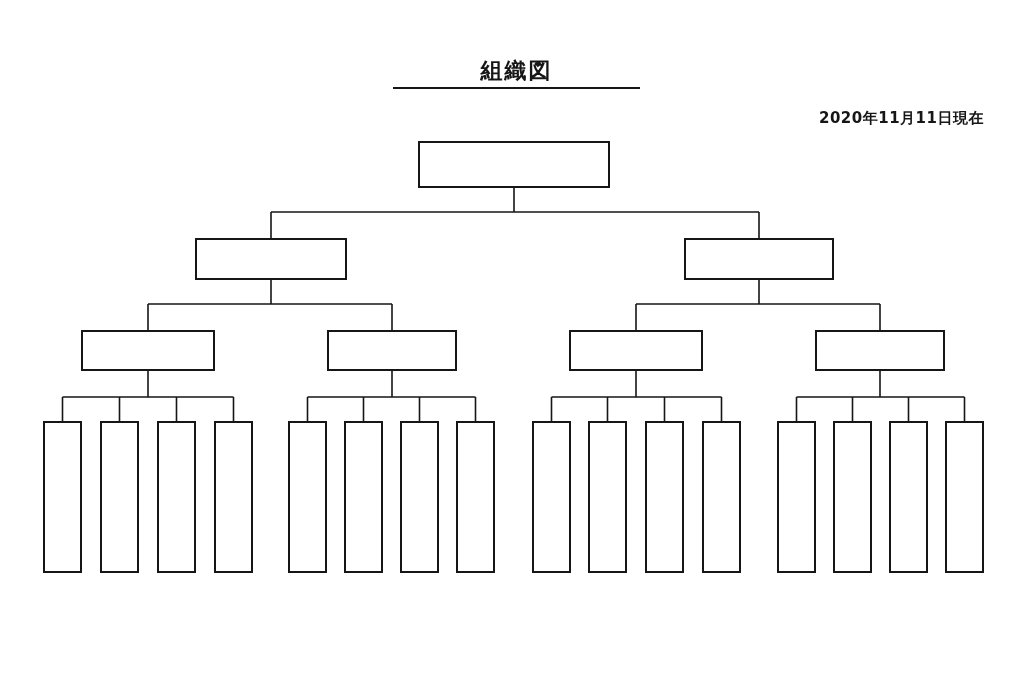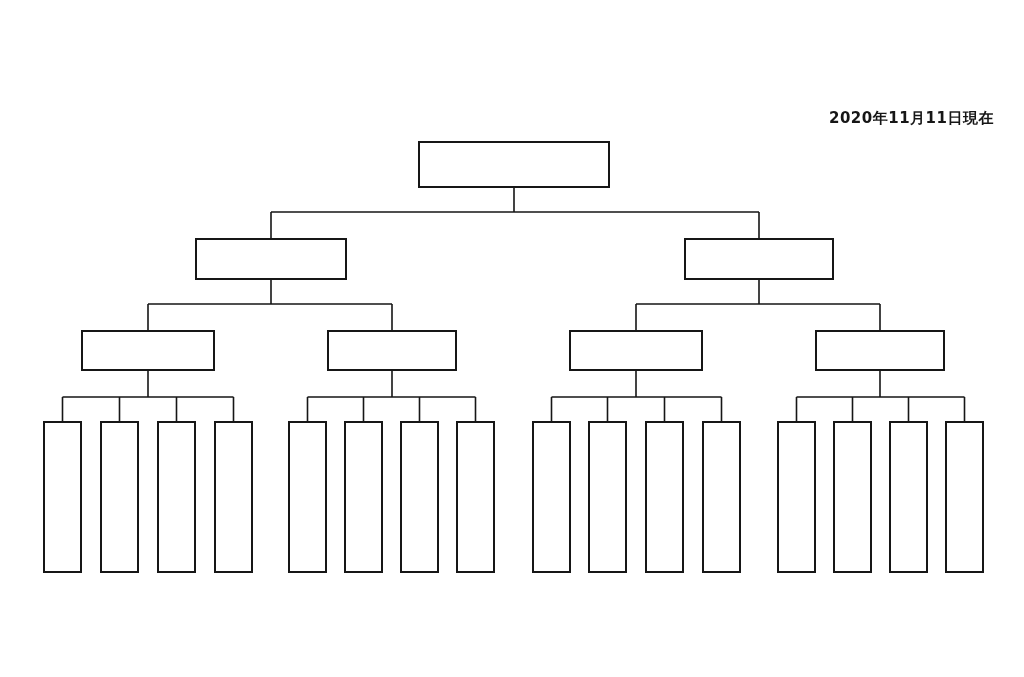--- a/index.html
+++ b/index.html
@@ -23,21 +23,21 @@
   }
   .title {
     font-size: 22px;
     font-weight: bold;
     letter-spacing: 2px;
     line-height: 1.2;
   }
   .date-note {
     position: absolute;
     top: 109px;
-    right: 30px;
+    right: 40px;
     font-size: 15px;
     font-weight: 600;
     letter-spacing: 0.5px;
   }
   .connectors {
     position: absolute;
     left: 0;
     top: 0;
   }
   .box {
@@ -47,20 +47,23 @@
     background: #ffffff;
     font-size: 12px;
     text-align: center;
   }
 </style>
 </head>
 <body>
 
 <div class="canvas">
 
+  <div class="title-wrap">
+    <span class="title">組織図</span>
+  </div>
 
   <div class="date-note">2020年11月11日現在</div>
 
   <svg class="connectors" width="1024" height="677" viewBox="0 0 1024 677" aria-hidden="true">
     <path d="M514 188 L514 212 M271 212 L759 212 M271 212 L271 238 M759 212 L759 238
          M271 280 L271 304 M148 304 L392 304 M148 304 L148 330 M392 304 L392 330
          M759 280 L759 304 M636 304 L880 304 M636 304 L636 330 M880 304 L880 330
          M148 371 L148 397 M62.5 397 L233.5 397 M62.5 397 L62.5 421 M119.5 397 L119.5 421 M176.5 397 L176.5 421 M233.5 397 L233.5 421
          M392 371 L392 397 M307.5 397 L475.5 397 M307.5 397 L307.5 421 M363.5 397 L363.5 421 M419.5 397 L419.5 421 M475.5 397 L475.5 421
          M636 371 L636 397 M551.5 397 L721.5 397 M551.5 397 L551.5 421 M607.5 397 L607.5 421 M664.5 397 L664.5 421 M721.5 397 L721.5 421

